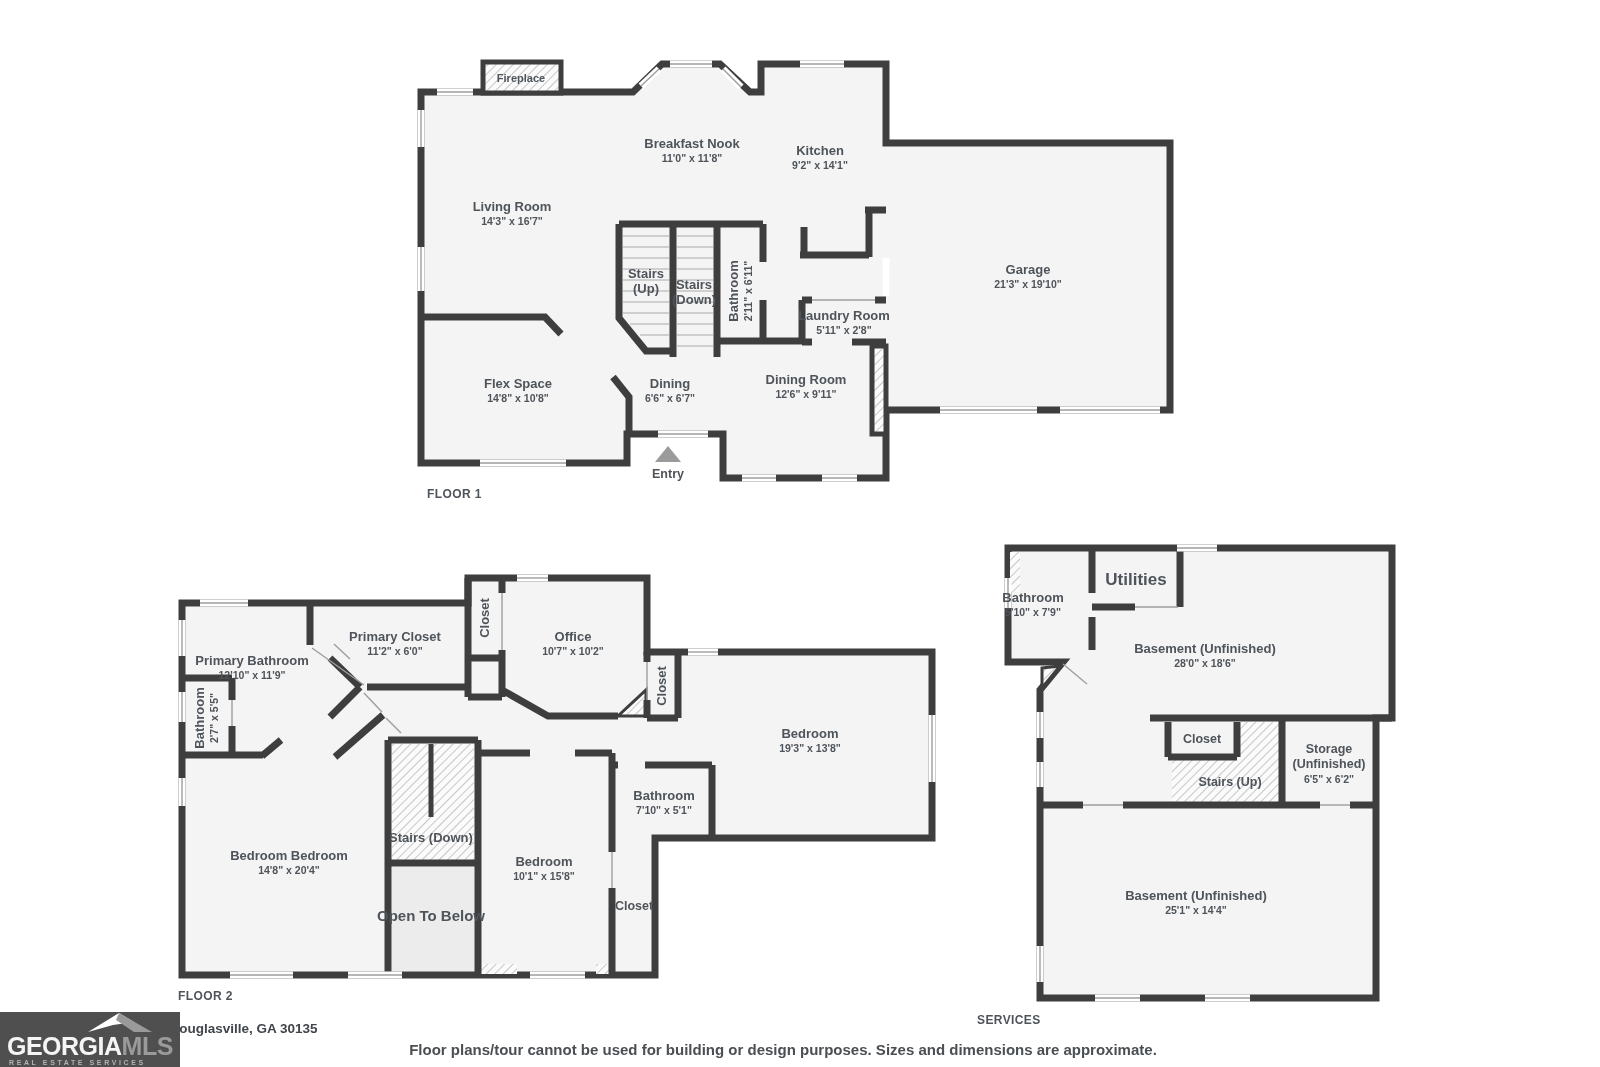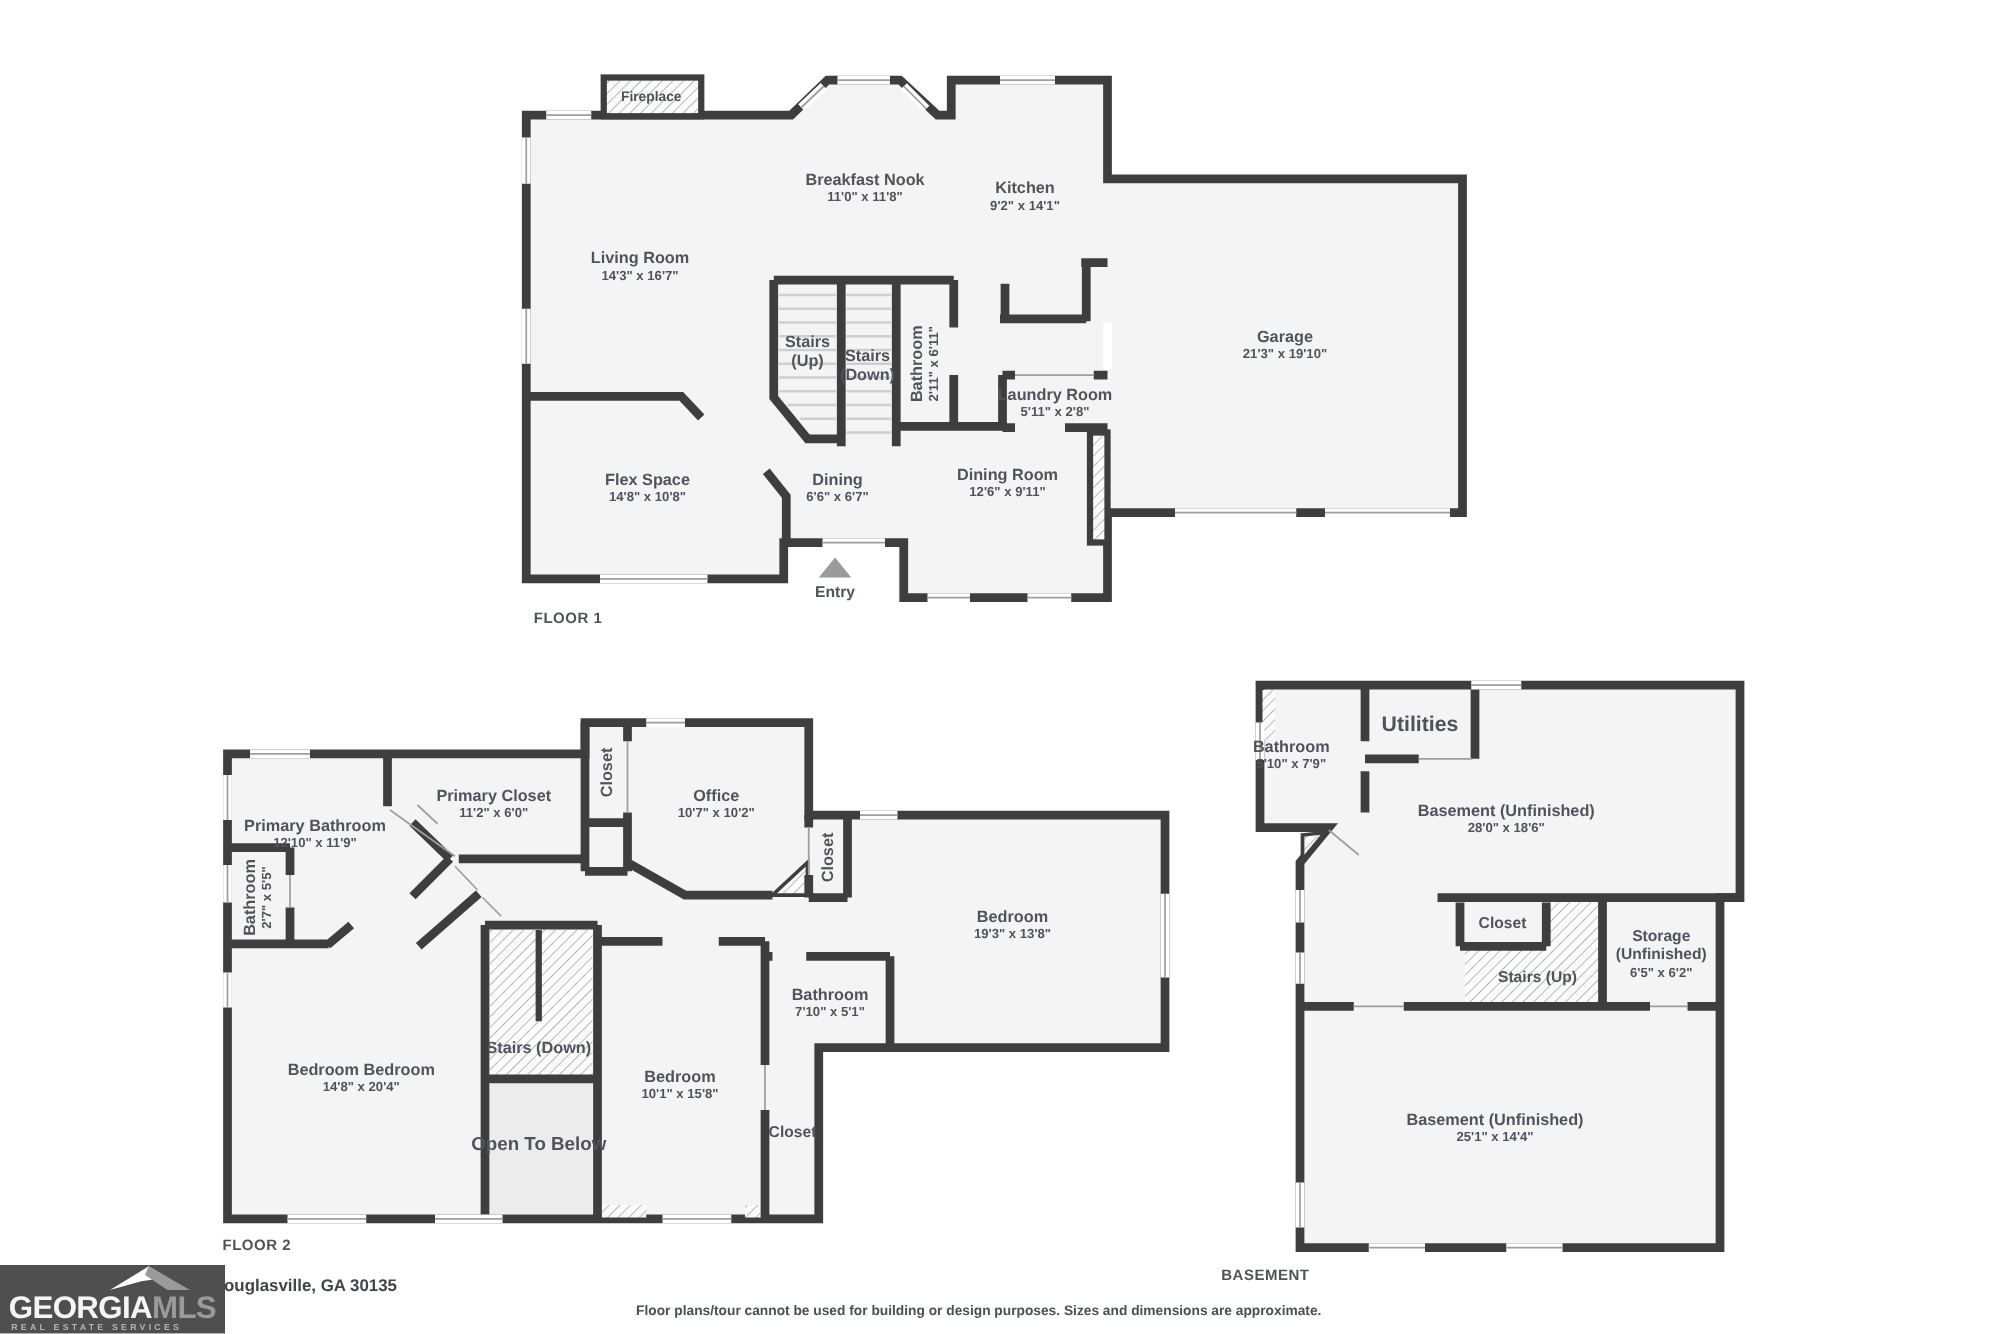--- a/index.html
+++ b/index.html
@@ -24,21 +24,21 @@
        font-weight:700;font-size:13px;line-height:1.18;text-align:center;white-space:nowrap;}
   .lbl .dim{font-size:10.5px;margin-top:1px;}
   .lbl.small{font-size:11px;}
   .lbl.vert{transform:translate(-50%,-50%) rotate(-90deg);}
   .floorlbl{position:absolute;transform:translateY(-50%);color:#4e545a;font-weight:700;
             font-size:12px;letter-spacing:.4px;white-space:nowrap;}
   
   .address{position:absolute;left:162px;top:1028px;transform:translateY(-50%);
            color:#3f454a;font-weight:700;font-size:13.5px;white-space:nowrap;}
   .disclaimer{position:absolute;left:783px;top:1049px;transform:translate(-50%,-50%);
-              color:#4a4f54;font-weight:700;font-size:11px;white-space:nowrap;}
+              color:#4a4f54;font-weight:700;font-size:15px;white-space:nowrap;}
   .logo{position:absolute;left:0;top:1012px;width:180px;height:55px;background:#4f4f4f;}
   .logo .brand{position:absolute;left:7px;top:22px;font-size:25px;font-weight:700;
                letter-spacing:-.5px;line-height:1;}
   .logo .brand .g1{color:#f5f5f5;}
   .logo .brand .g2{color:#9a9a9a;}
   .logo .tagline{position:absolute;left:9px;top:47px;color:#b3b3b3;font-size:7px;
                  font-weight:700;letter-spacing:2.6px;white-space:nowrap;}
   .logo svg{position:absolute;left:0;top:0;}
 </style>
 </head>
@@ -344,21 +344,21 @@
       </div>
     <div class="lbl" style="left:1329px;top:763px;font-size:12.5px">
       <div>Storage</div>
       <div>(Unfinished)</div>
       <div class="dim">6'5" x 6'2"</div>
       </div>
     <div class="lbl" style="left:1196px;top:902px">
       <div>Basement (Unfinished)</div>
       <div class="dim">25'1" x 14'4"</div>
       </div>
-    <div class="floorlbl" style="left:977px;top:1020px">BASEMENT</div>
+    <div class="floorlbl" style="left:977px;top:1020px">SERVICES</div>
   </div>
 
   <div class="address">, Douglasville, GA 30135</div>
   <div class="disclaimer">Floor plans/tour cannot be used for building or design purposes. Sizes and dimensions are approximate.</div>
 
   <div class="logo">
     <svg width="155" height="55">
       <polygon points="88,20 119,1 134,10 113,13" fill="#ffffff"></polygon>
       <polygon points="119,1 152,20 134,20 116,8" fill="#9a9a9a"></polygon>
     </svg>

